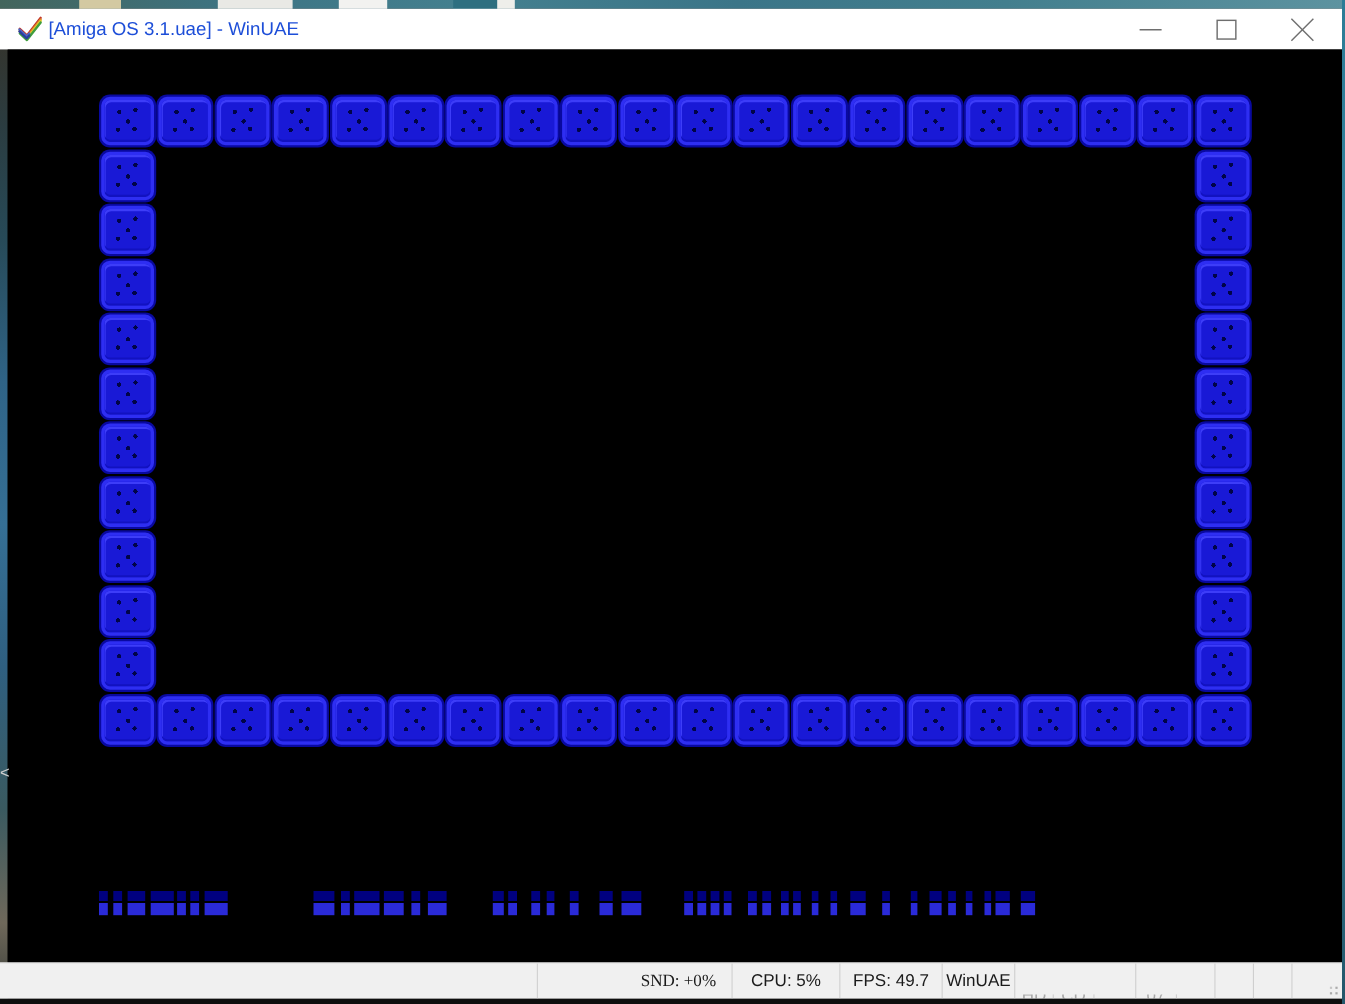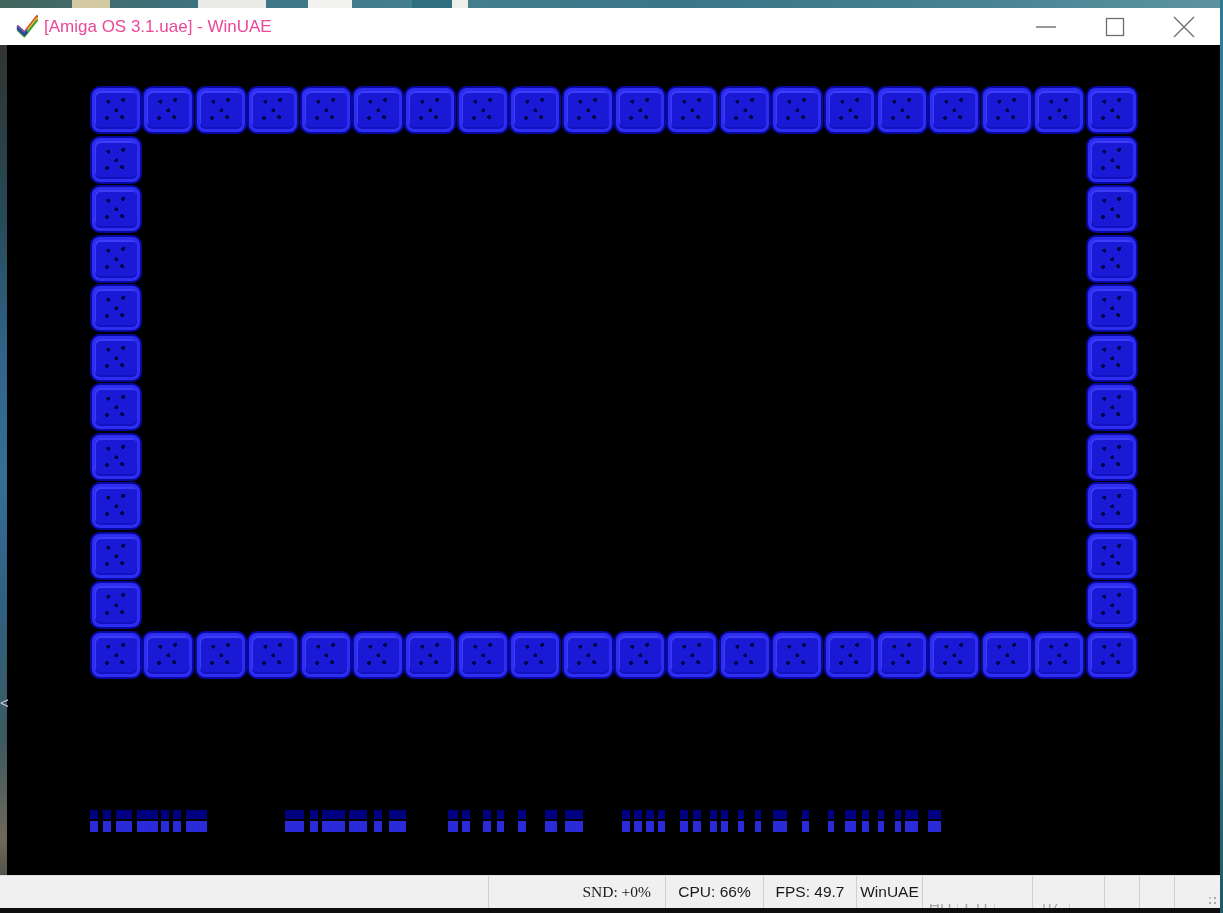--- a/index.html
+++ b/index.html
@@ -26,21 +26,21 @@
     position:absolute;left:0px;top:694px;width:12px;height:18px;
     color:#cfcfcf;font-size:15px;line-height:18px;z-index:5;
   }
   
   .titlebar{
     position:absolute;left:0;top:8px;width:1220px;height:37px;background:#ffffff;
   }
   .app-icon{position:absolute;left:14px;top:6px;width:26px;height:26px;}
   .title-text{
     position:absolute;left:44px;top:0;height:37px;line-height:37px;
-    font-size:17px;color:#ec4899;white-space:nowrap;
+    font-size:17px;color:#1d4ed8;white-space:nowrap;
   }
   .cap-btn{
     position:absolute;top:0;width:46px;height:37px;
     display:flex;align-items:center;justify-content:center;cursor:default;
   }
   .cap-btn svg{display:block;}
   .btn-min{left:1023px;} .btn-max{left:1092px;} .btn-close{left:1161px;}
   
   .client{position:absolute;left:7px;top:45px;width:1213px;height:830px;background:#000;}
   .tile{
@@ -224,21 +224,21 @@
       <div class="scroll-frag" style="left: 855px; top: 765px; width: 7px; background: linear-gradient(rgb(0, 0, 128) 0px, rgb(0, 0, 128) 40%, rgb(0, 0, 0) 40%, rgb(0, 0, 0) 50%, rgb(42, 42, 216) 50%, rgb(42, 42, 216) 100%);"></div>
       <div class="scroll-frag" style="left: 871px; top: 765px; width: 6px; background: linear-gradient(rgb(0, 0, 128) 0px, rgb(0, 0, 128) 40%, rgb(0, 0, 0) 40%, rgb(0, 0, 0) 50%, rgb(42, 42, 216) 50%, rgb(42, 42, 216) 100%);"></div>
       <div class="scroll-frag" style="left: 888px; top: 765px; width: 6px; background: linear-gradient(rgb(0, 0, 128) 0px, rgb(0, 0, 128) 40%, rgb(0, 0, 0) 40%, rgb(0, 0, 0) 50%, rgb(42, 42, 216) 50%, rgb(42, 42, 216) 100%);"></div>
       <div class="scroll-frag" style="left: 898px; top: 765px; width: 13px; background: linear-gradient(rgb(0, 0, 128) 0px, rgb(0, 0, 128) 40%, rgb(0, 0, 0) 40%, rgb(0, 0, 0) 50%, rgb(42, 42, 216) 50%, rgb(42, 42, 216) 100%);"></div>
       <div class="scroll-frag" style="left: 921px; top: 765px; width: 13px; background: linear-gradient(rgb(0, 0, 128) 0px, rgb(0, 0, 128) 40%, rgb(0, 0, 0) 40%, rgb(0, 0, 0) 50%, rgb(42, 42, 216) 50%, rgb(42, 42, 216) 100%);"></div>
     </div>
 
   <div class="statusbar" id="statusbar">
       <div class="status-cell" style="width: 489px; flex: 0 0 489px;"></div>
       <div class="status-cell right" style="width: 177px; flex: 0 0 177px; font-family: Liberation Serif, serif;">SND: +0%</div>
-      <div class="status-cell" style="width: 98px; flex: 0 0 98px;">CPU: 66%</div>
+      <div class="status-cell" style="width: 98px; flex: 0 0 98px;">CPU: 5%</div>
       <div class="status-cell" style="width: 93px; flex: 0 0 93px;">FPS: 49.7</div>
       <div class="status-cell" style="width: 66px; flex: 0 0 66px;">WinUAE</div>
       <div class="status-cell inactive" style="width: 35px; flex: 0 0 35px;">HD</div>
       <div class="status-cell inactive" style="width: 37px; flex: 0 0 37px;">CD</div>
       <div class="status-cell" style="width: 38px; flex: 0 0 38px;"></div>
       <div class="status-cell inactive" style="width: 37px; flex: 0 0 37px;">07</div>
       <div class="status-cell" style="width: 35px; flex: 0 0 35px;"></div>
       <div class="status-cell" style="width: 35px; flex: 0 0 35px;"></div>
       <div class="status-cell" style="width: 35px; flex: 0 0 35px;"></div>
       <div class="status-cell last" style="width: 45px; flex: 0 0 45px;">

